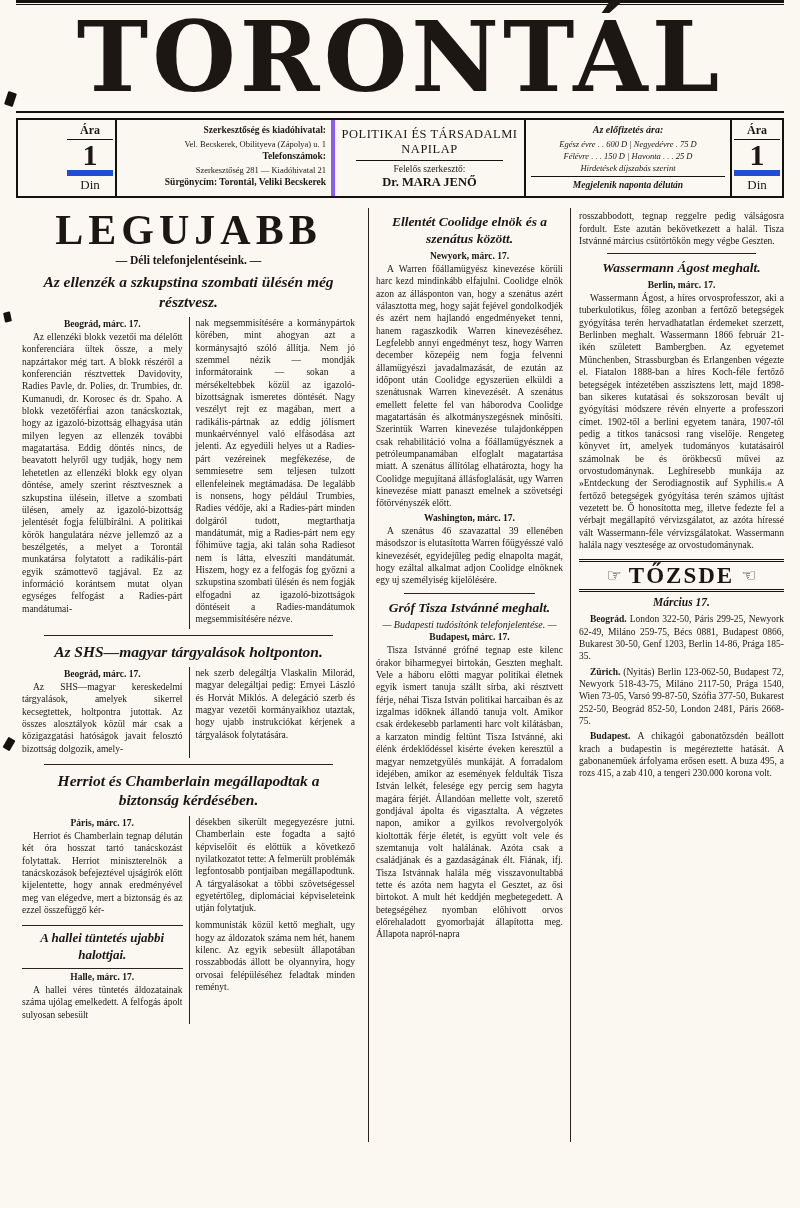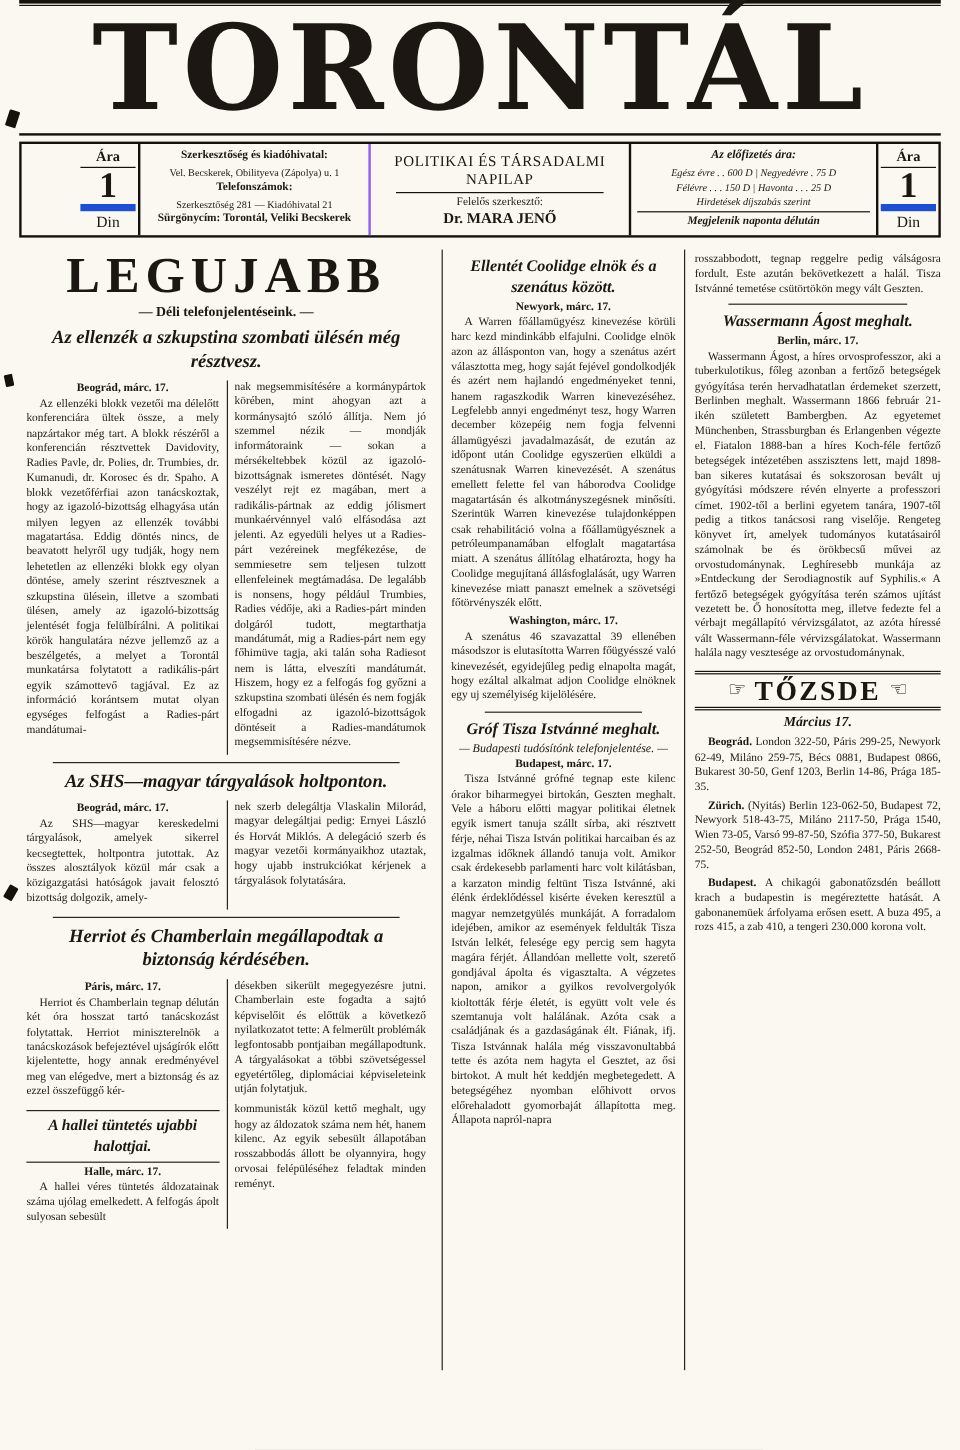--- a/index.html
+++ b/index.html
@@ -24,21 +24,21 @@
   }
   .mastrule{margin:6px 16px 0;border-top:2px solid #15110d;}
   
   .infobox{display:flex;margin:5px 16px 6px;border:2px solid #15110d;align-items:stretch;padding-left:47px;}
   .ib-cell{padding:3px 5px;}
   .ib-price{width:52px;display:flex;flex-direction:column;align-items:center;justify-content:space-between;text-align:center;border-right:2px solid #15110d;padding:3px 2px;}
   .ib-price-r{border-right:none;border-left:2px solid #15110d;}
   .ib-ara{font-weight:bold;font-size:12px;width:100%;border-bottom:1px solid #15110d;padding-bottom:1px;}
   .ib-one{font-size:30px;font-weight:bold;line-height:1;}
   .ib-din{font-weight:normal;font-size:13px;width:100%;border-top:6px solid #1d4ed8;padding-top:1px;}
-  .ib-office{width:192px;border-right:2px solid #8b5cf6;font-size:8.5px;text-align:center;line-height:1.45;padding-top:4px;}
+  .ib-office{width:218px;border-right:4px solid #8b5cf6;font-size:8.5px;text-align:right;line-height:1.45;padding-top:4px;}
   .ib-office .b{font-weight:bold;font-size:9.5px;}
   .ib-center{flex:1;border-right:2px solid #15110d;text-align:center;display:flex;flex-direction:column;justify-content:center;}
   .ib-napilap{font-size:12.5px;letter-spacing:0.5px;}
   .ib-sep{border-top:1px solid #15110d;margin:3px 16px;}
   .ib-ed-label{font-size:9.5px;}
   .ib-ed-name{font-weight:bold;font-size:12.5px;margin-top:1px;}
   .ib-sub{width:204px;font-size:8.5px;text-align:center;line-height:1.45;padding-top:3px;font-style:italic;}
   .ib-sub-title{font-weight:bold;font-size:10px;}
   .ib-sub-meg{font-weight:bold;font-size:9.5px;border-top:1px solid #15110d;margin-top:2px;padding-top:2px;}
   
@@ -200,21 +200,21 @@
 
       <article>
         <h3 class="art-title small">Gróf Tisza Istvánné meghalt.</h3>
         <div class="art-subtitle">— Budapesti tudósítónk telefonjelentése. —</div>
         <div class="dateline">Budapest, márc. 17.</div>
         <p class="body">Tisza Istvánné grófné tegnap este kilenc órakor biharmegyei birtokán, Geszten meghalt. Vele a háboru előtti magyar politikai életnek egyik ismert tanuja szállt sírba, aki résztvett férje, néhai Tisza István politikai harcaiban és az izgalmas időknek állandó tanuja volt. Amikor csak érdekesebb parlamenti harc volt kilátásban, a karzaton mindig feltünt Tisza Istvánné, aki élénk érdeklődéssel kisérte éveken keresztül a magyar nemzetgyülés munkáját. A forradalom idejében, amikor az események feldulták Tisza István lelkét, felesége egy percig sem hagyta magára férjét. Állandóan mellette volt, szerető gondjával ápolta és vigasztalta. A végzetes napon, amikor a gyilkos revolvergolyók kioltották férje életét, is együtt volt vele és szemtanuja volt halálának. Azóta csak a családjának és a gazdaságának élt. Fiának, ifj. Tisza Istvánnak halála még visszavonultabbá tette és azóta nem hagyta el Gesztet, az ősi birtokot. A mult hét keddjén megbetegedett. A betegségéhez nyomban előhivott orvos előrehaladott gyomorbaját állapította meg. Állapota napról-napra</p>
       </article>
     </section>
 
     <section class="col col3">
-      <p class="body noindent">rosszabbodott, tegnap reggelre pedig válságosra fordult. Este azután bekövetkezett a halál. Tisza Istvánné temetése csütörtökön megy vált Geszten.</p>
+      <p class="body noindent">rosszabbodott, tegnap reggelre pedig válságosra fordult. Este azután bekövetkezett a halál. Tisza Istvánné március csütörtökön megy végbe Geszten.</p>
 
       <div class="divider"></div>
 
       <article>
         <h3 class="art-title small">Wassermann Ágost meghalt.</h3>
         <div class="dateline">Berlin, márc. 17.</div>
         <p class="body">Wassermann Ágost, a híres orvosprofesszor, aki a tuberkulotikus, főleg azonban a fertőző betegségek gyógyítása terén hervadhatatlan érdemeket szerzett, Berlinben meghalt. Wassermann 1866 február 21-ikén született Bambergben. Az egyetemet Münchenben, Strassburgban és Erlangenben végezte el. Fiatalon 1888-ban a híres Koch-féle fertőző betegségek intézetében asszisztens lett, majd 1898-ban sikeres kutatásai és sokszorosan bevált uj gyógyítási módszere révén elnyerte a professzori címet. 1902-től a berlini egyetem tanára, 1907-től pedig a titkos tanácsosi rang viselője. Rengeteg könyvet írt, amelyek tudományos kutatásairól számolnak be és örökbecsű művei az orvostudománynak. Leghíresebb munkája az »Entdeckung der Serodiagnostik auf Syphilis.« A fertőző betegségek gyógyítása terén számos ujítást vezetett be. Ő honosította meg, illetve fedezte fel a vérbajt megállapító vérvizsgálatot, az azóta híressé vált Wassermann-féle vérvizsgálatokat. Wassermann halála nagy vesztesége az orvostudománynak.</p>
       </article>
 
       <section class="tozsde">

